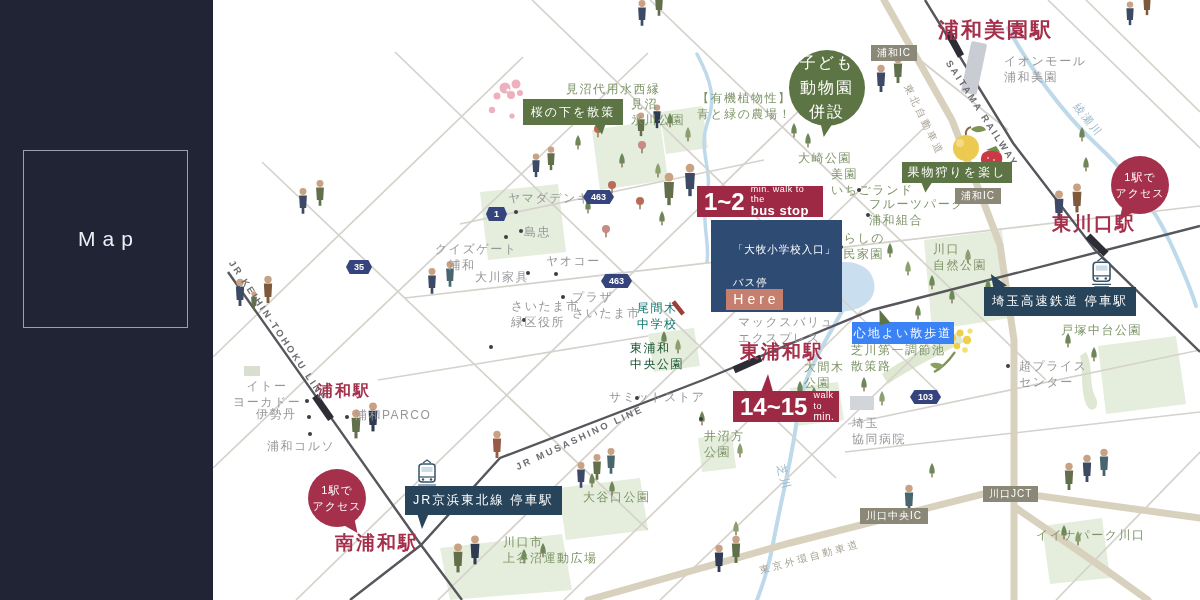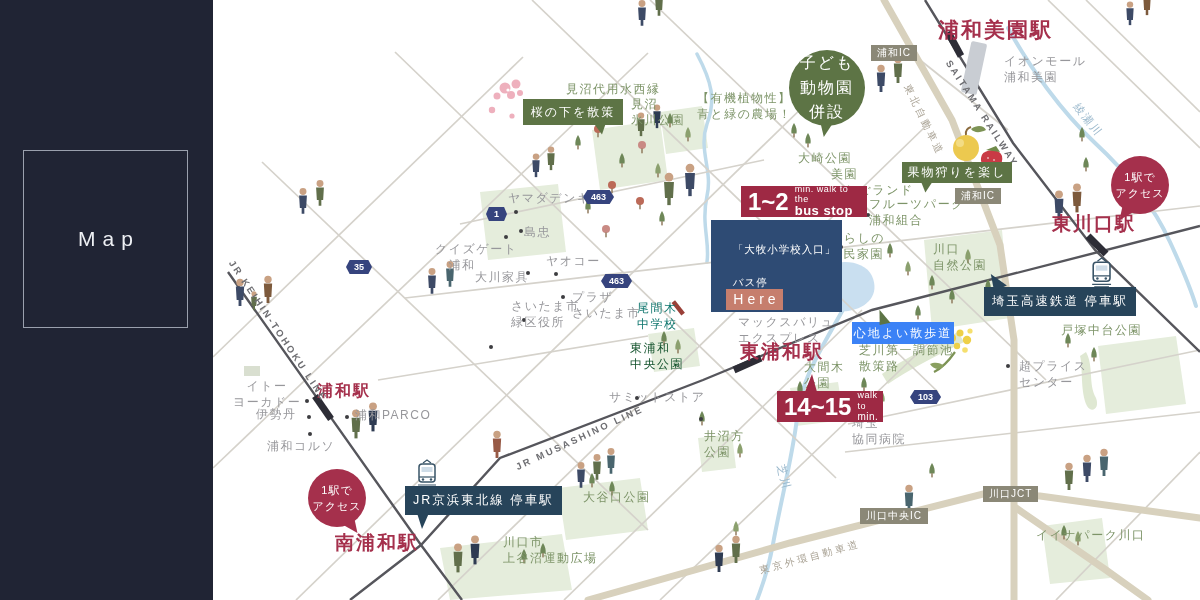--- a/index.html
+++ b/index.html
@@ -39,21 +39,21 @@
   .b-fruit{width:110px;height:21px;line-height:21px;text-align:center;font-size:12px;
            letter-spacing:2px;background:#5d7445;}
   .b-fruit::after{content:"";position:absolute;left:16px;bottom:-9px;width:0;height:0;
            border-left:9px solid transparent;border-right:4px solid transparent;
            border-top:12px solid #5d7445;transform:rotate(15deg);}
   .b-walkway{width:102px;height:22px;line-height:22px;text-align:center;font-size:12px;
            letter-spacing:2px;background:#3b82f6;}
   .b-walkway::before{content:"";position:absolute;left:26px;top:-13px;width:0;height:0;
            border-left:3px solid transparent;border-right:8px solid transparent;
            border-bottom:15px solid #5d7445;transform:rotate(-12deg);}
-  .b-walk{background:#9e2944;display:flex;align-items:center;padding:1px 7px;height:29px;margin-left:44px;}
+  .b-walk{background:#9e2944;display:flex;align-items:center;padding:1px 7px;height:29px;}
   .b-walk .num{font-size:24px;font-weight:600;letter-spacing:0;}
   .b-walk .sub{display:flex;flex-direction:column;margin-left:6px;line-height:1.15;}
   .b-walk .s1{font-size:9px;letter-spacing:0.5px;}
   .b-walk .s2{font-size:13px;font-weight:600;letter-spacing:0.5px;}
   .b-walk .s2.plain{font-size:10px;font-weight:400;}
   .b-walk14::before{content:"";position:absolute;top:-17px;left:28px;width:0;height:0;
            border-left:7px solid transparent;border-right:5px solid transparent;
            border-bottom:18px solid #9e2944;}
   .b-navy{background:#2e4b74;font-size:10.5px;letter-spacing:1px;padding:4px 6px;line-height:1.6;
           white-space:pre;}
@@ -349,21 +349,21 @@
       <div class="lbl green" style="left: 798px; top: 151px;">大崎公園</div>
       <div class="lbl green" style="left: 831px; top: 167px;">美園
 いちごランド</div>
       <div class="lbl green" style="left: 869px; top: 197px;">フルーツパーク
 浦和組合</div>
       <div class="lbl green" style="left: 803px; top: 231px;">浦和くらしの
 博物館民家園</div>
       <div class="lbl green" style="left: 933px; top: 242px;">川口
 自然公園</div>
       <div class="lbl green" style="left: 1061px; top: 323px;">戸塚中台公園</div>
-      <div class="lbl green" style="left: 851px; top: 343px; margin-left: 8px;">芝川第一調節池
+      <div class="lbl green" style="left: 851px; top: 343px;">芝川第一調節池
 散策路</div>
       <div class="lbl green" style="left: 804px; top: 360px;">大間木
 公園</div>
       <div class="lbl green" style="left: 704px; top: 429px;">井沼方
 公園</div>
       <div class="lbl green" style="left: 583px; top: 490px;">大谷口公園</div>
       <div class="lbl green" style="left: 503px; top: 535px;">川口市
 上谷沼運動広場</div>
       <div class="lbl green" style="left: 1036px; top: 528px;">イイナパーク川口</div>
       <div class="lbl orange" style="left: 637px; top: 301px;">尾間木

